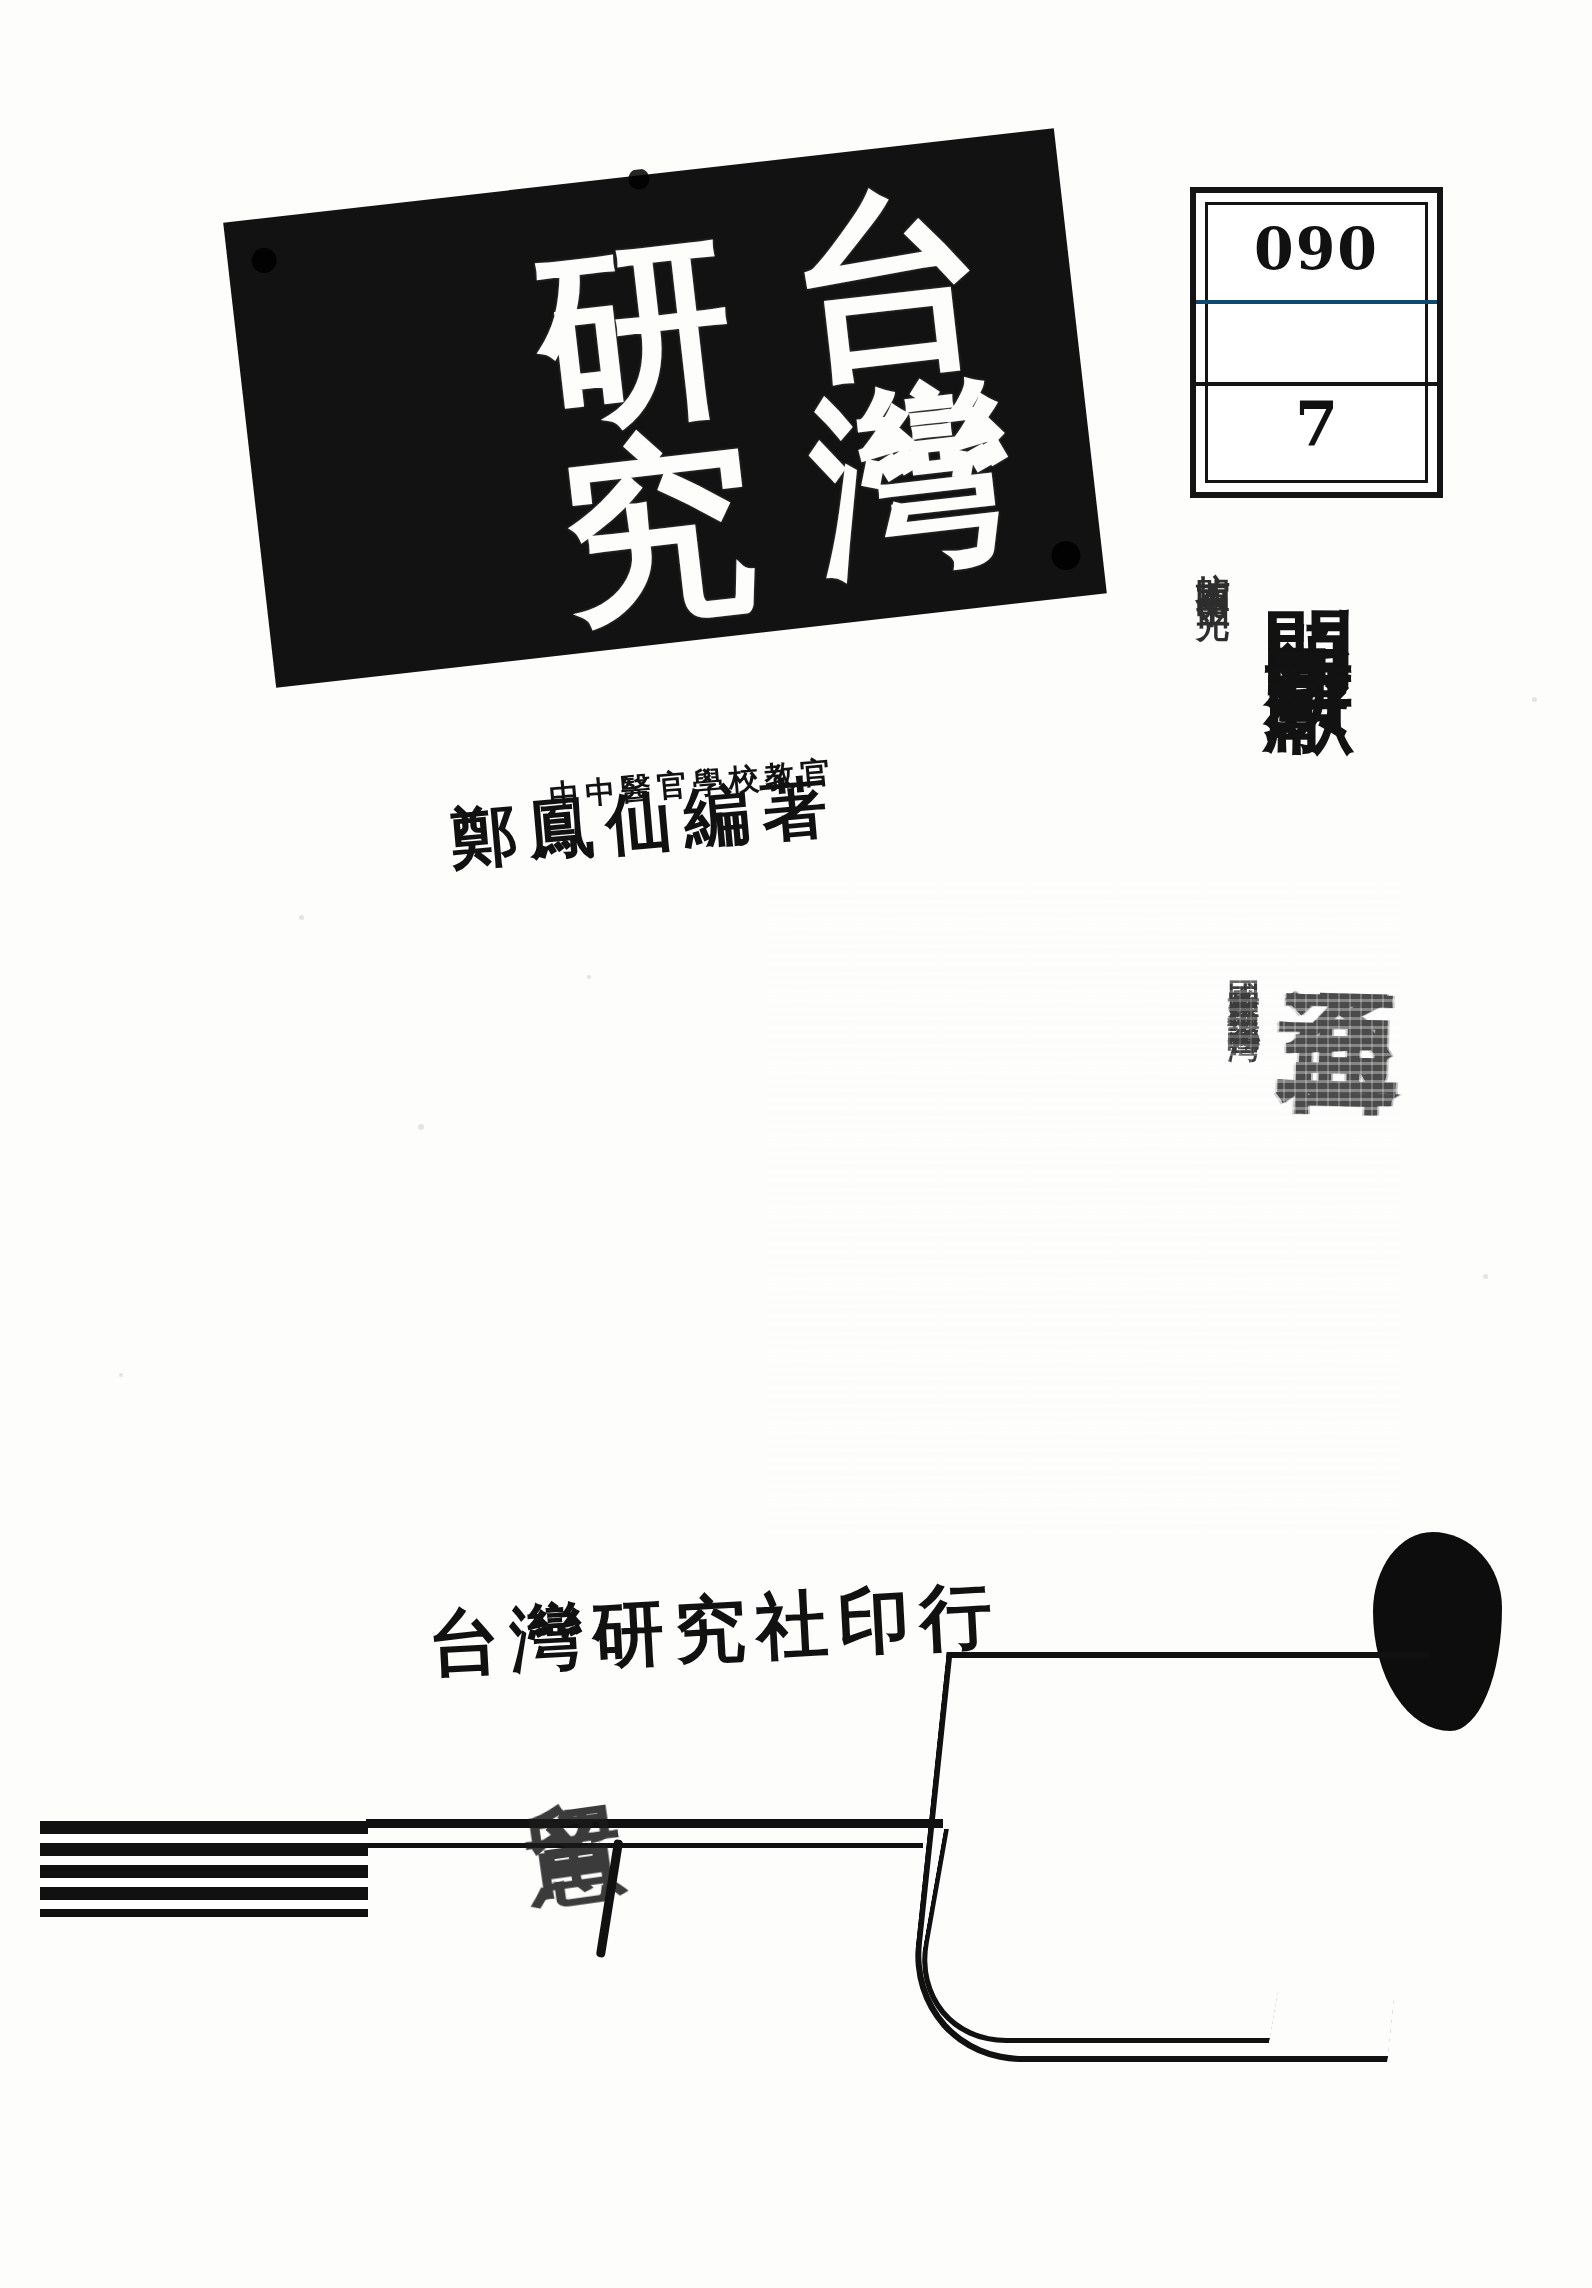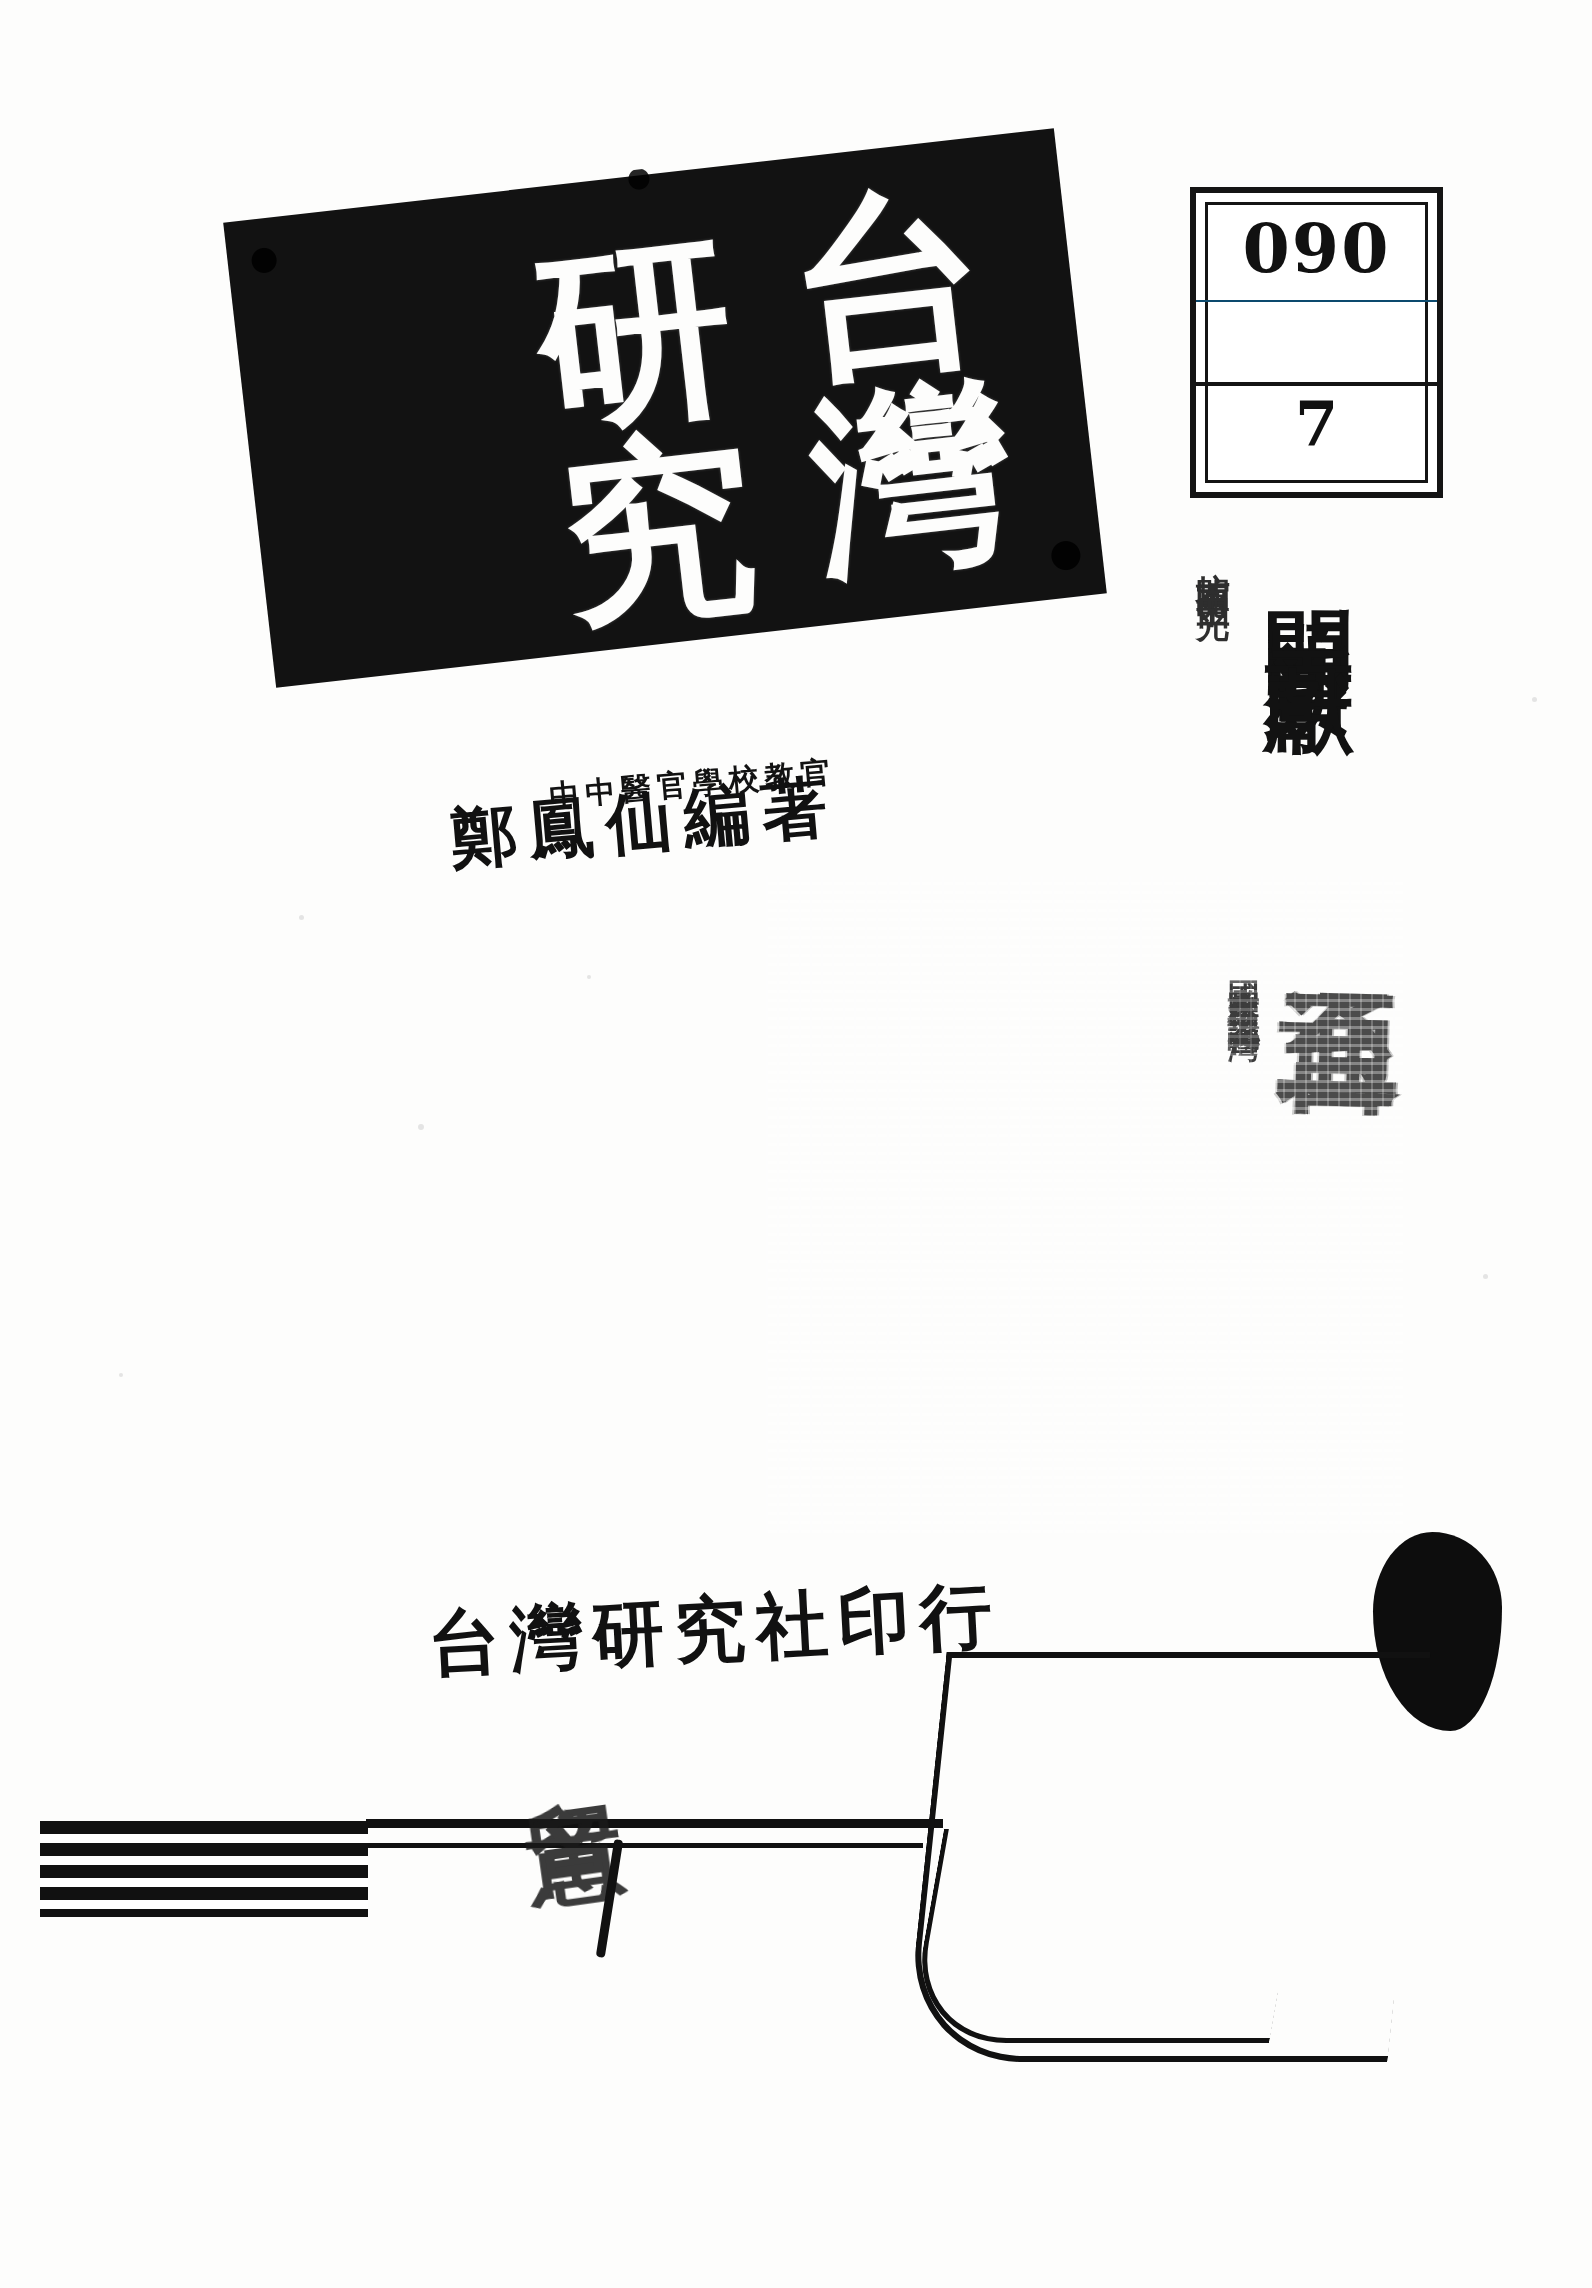--- a/index.html
+++ b/index.html
@@ -86,24 +86,24 @@
     border: 3px solid #141414;
   }
   .cat-num {
     position: absolute;
     left: 0; right: 0; top: 4px;
     height: 103px;
     line-height: 103px;
     text-align: center;
     font-family: "DejaVu Serif", serif;
     font-weight: 700;
-    font-size: 68px;
+    font-size: 57px;
     color: #111;
     letter-spacing: 2px;
-    border-bottom: 2px solid #0c4a6e;
+    border-bottom: 4px solid #0c4a6e;
   }
   .cat-mid {
     position: absolute;
     left: 0; right: 0;
     top: 111px;
     height: 78px;
     border-bottom: 4px solid #141414;
   }
   .cat-sub {
     position: absolute;

